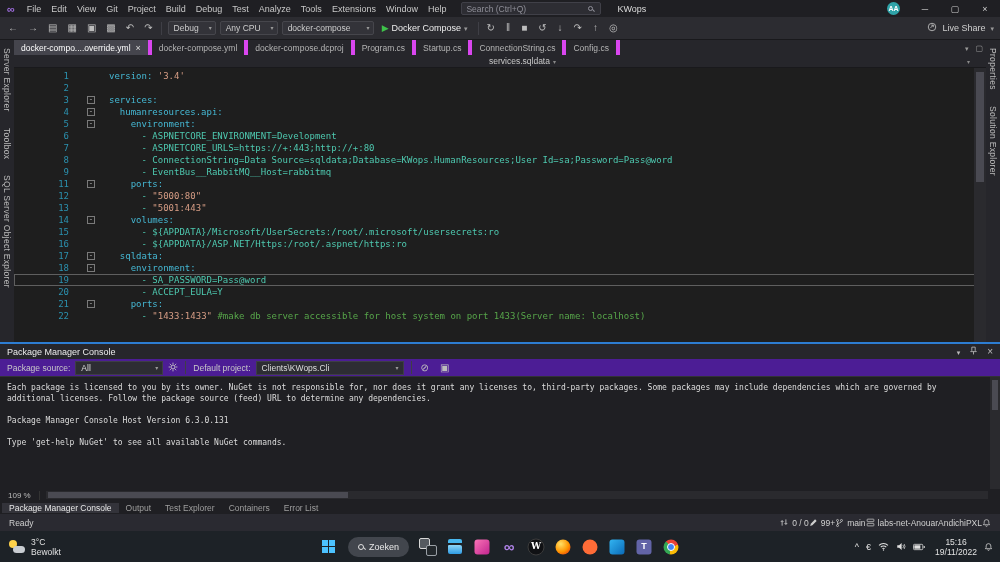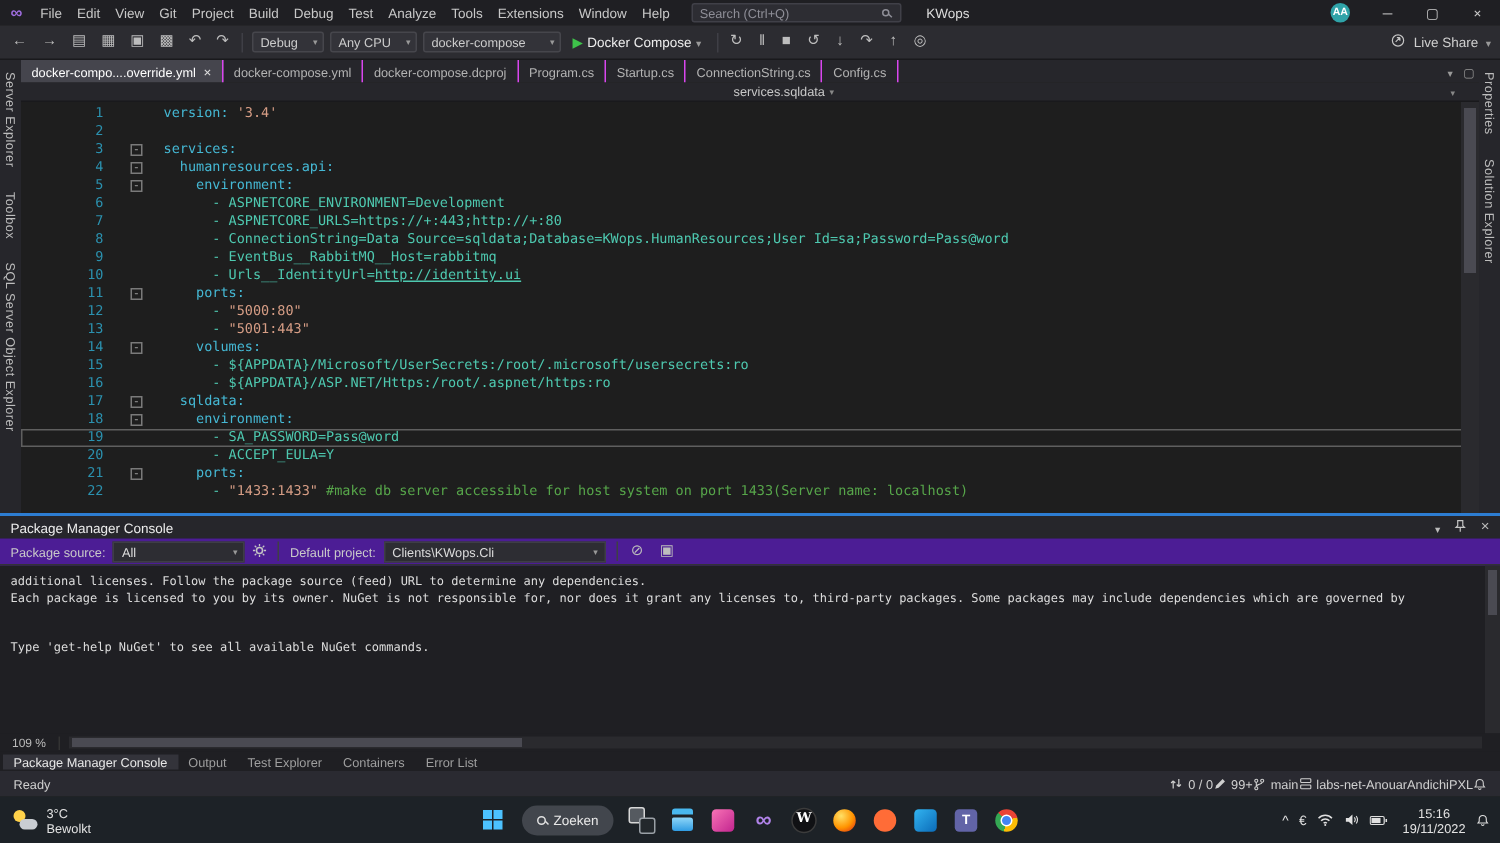--- a/index.html
+++ b/index.html
@@ -33,21 +33,21 @@
 .caret-ic::before{content:"▾";color:#999;font-size:7px}
 .toolbar-right{margin-left:auto;display:flex;align-items:center;gap:5px;color:#cfcfcf}
 
 
 .midrow{flex:1;display:flex;flex-direction:column;min-height:0}
 .ed-zone{flex:1;display:flex;min-height:0}
 .rail{width:14px;background:#26262b;display:flex;flex-direction:column;align-items:center;gap:16px;padding-top:8px;font-size:8.5px;color:#bdbdbd;flex:0 0 auto}
 .rail-item{writing-mode:vertical-rl;cursor:default;letter-spacing:.3px;white-space:nowrap}
 .center{flex:1;display:flex;flex-direction:column;min-width:0}
 .tabbar{height:15px;background:#26262b;display:flex;align-items:stretch;font-size:8.5px;color:#b4b4b4;position:relative;flex:0 0 auto}
-.tab{padding:0 7px;display:flex;gap:5px;align-items:center;border-right:1px solid #d946ef;white-space:nowrap;cursor:default}
+.tab{padding:0 7px;display:flex;gap:5px;align-items:center;border-right:4px solid #d946ef;white-space:nowrap;cursor:default}
 .tab.active{background:#45454d;color:#fff}
 .tab-close{font-size:9px;color:#ddd}
 .tabbar-icons{position:absolute;right:3px;top:0;height:15px;display:flex;gap:7px;align-items:center;color:#999}
 .tab-caret::before{content:"▾";font-size:7px}
 .tab-panes::before{content:"▢";font-size:8px}
 .navbar{height:13px;background:#26262b;border-bottom:1px solid #19191c;font-size:8.5px;color:#c8c8c8;display:flex;align-items:center;position:relative;flex:0 0 auto}
 .crumb{margin-left:475px;display:flex;align-items:center;gap:3px}
 .crumb::after{content:"▾";font-size:6px;color:#888}
 .navbar-caret{position:absolute;right:16px}
 .navbar-caret::before{content:"▾";font-size:6px;color:#888}
@@ -253,21 +253,20 @@
           <div id="ed-lines">
               <div class="ed-line"><span class="ln-num">1</span><span class="ln-fold"></span><span class="ln-code"><span class="tok-key">version:</span><span class="tok-str"> '3.4'</span></span></div>
               <div class="ed-line"><span class="ln-num">2</span><span class="ln-fold"></span><span class="ln-code"></span></div>
               <div class="ed-line"><span class="ln-num">3</span><span class="ln-fold"><span class="fold-box">-</span></span><span class="ln-code"><span class="tok-key">services:</span></span></div>
               <div class="ed-line"><span class="ln-num">4</span><span class="ln-fold"><span class="fold-box">-</span></span><span class="ln-code"><span class="tok-key">  humanresources.api:</span></span></div>
               <div class="ed-line"><span class="ln-num">5</span><span class="ln-fold"><span class="fold-box">-</span></span><span class="ln-code"><span class="tok-key">    environment:</span></span></div>
               <div class="ed-line"><span class="ln-num">6</span><span class="ln-fold"></span><span class="ln-code"><span class="tok-val">      - ASPNETCORE_ENVIRONMENT=Development</span></span></div>
               <div class="ed-line"><span class="ln-num">7</span><span class="ln-fold"></span><span class="ln-code"><span class="tok-val">      - ASPNETCORE_URLS=https://+:443;http://+:80</span></span></div>
               <div class="ed-line"><span class="ln-num">8</span><span class="ln-fold"></span><span class="ln-code"><span class="tok-val">      - ConnectionString=Data Source=sqldata;Database=KWops.HumanResources;User Id=sa;Password=Pass@word</span></span></div>
               <div class="ed-line"><span class="ln-num">9</span><span class="ln-fold"></span><span class="ln-code"><span class="tok-val">      - EventBus__RabbitMQ__Host=rabbitmq</span></span></div>
-              <div class="ed-line"><span class="ln-num">10</span><span class="ln-fold"></span><span class="ln-code"><span class="tok-val">      - Urls__IdentityUrl=</span><span class="tok-lnk">http://identity.ui</span></span></div>
               <div class="ed-line"><span class="ln-num">11</span><span class="ln-fold"><span class="fold-box">-</span></span><span class="ln-code"><span class="tok-key">    ports:</span></span></div>
               <div class="ed-line"><span class="ln-num">12</span><span class="ln-fold"></span><span class="ln-code"><span class="tok-val">      - </span><span class="tok-str">"5000:80"</span></span></div>
               <div class="ed-line"><span class="ln-num">13</span><span class="ln-fold"></span><span class="ln-code"><span class="tok-val">      - </span><span class="tok-str">"5001:443"</span></span></div>
               <div class="ed-line"><span class="ln-num">14</span><span class="ln-fold"><span class="fold-box">-</span></span><span class="ln-code"><span class="tok-key">    volumes:</span></span></div>
               <div class="ed-line"><span class="ln-num">15</span><span class="ln-fold"></span><span class="ln-code"><span class="tok-val">      - ${APPDATA}/Microsoft/UserSecrets:/root/.microsoft/usersecrets:ro</span></span></div>
               <div class="ed-line"><span class="ln-num">16</span><span class="ln-fold"></span><span class="ln-code"><span class="tok-val">      - ${APPDATA}/ASP.NET/Https:/root/.aspnet/https:ro</span></span></div>
               <div class="ed-line"><span class="ln-num">17</span><span class="ln-fold"><span class="fold-box">-</span></span><span class="ln-code"><span class="tok-key">  sqldata:</span></span></div>
               <div class="ed-line"><span class="ln-num">18</span><span class="ln-fold"><span class="fold-box">-</span></span><span class="ln-code"><span class="tok-key">    environment:</span></span></div>
               <div class="ed-line current"><span class="ln-num">19</span><span class="ln-fold"></span><span class="ln-code"><span class="tok-val">      - SA_PASSWORD=Pass@word</span></span></div>
               <div class="ed-line"><span class="ln-num">20</span><span class="ln-fold"></span><span class="ln-code"><span class="tok-val">      - ACCEPT_EULA=Y</span></span></div>
@@ -307,23 +306,24 @@
         <span>Default project:</span>
         <div class="pmc-combo proj">Clients\KWops.Cli</div>
         <span class="tb-sep"></span>
         <span id="pmc-toolbar-icons" style="display:flex;gap:7px">
             <span class="tb-icon">⊘</span>
             <span class="tb-icon">▣</span>
           </span>
       </div>
       <div class="console">
         <div id="console-lines">
+            <div class="con-line">Each package is licensed to you by its owner. NuGet is not responsible for, nor does it grant any licenses to, third-party packages. Some packages may include dependencies which are governed by</div>
             <div class="con-line">additional licenses. Follow the package source (feed) URL to determine any dependencies.</div>
-            <div class="con-line">Each package is licensed to you by its owner. NuGet is not responsible for, nor does it grant any licenses to, third-party packages. Some packages may include dependencies which are governed by</div>
             <div class="con-line"></div>
+            <div class="con-line">Package Manager Console Host Version 6.3.0.131</div>
             <div class="con-line"></div>
             <div class="con-line">Type 'get-help NuGet' to see all available NuGet commands.</div>
             <div class="con-line"></div>
           </div>
         <div class="con-scroll">
           <div class="con-thumb"></div>
         </div>
       </div>
       <div class="pmc-bottomrow">
         <span class="zoom-box">109 %</span>

